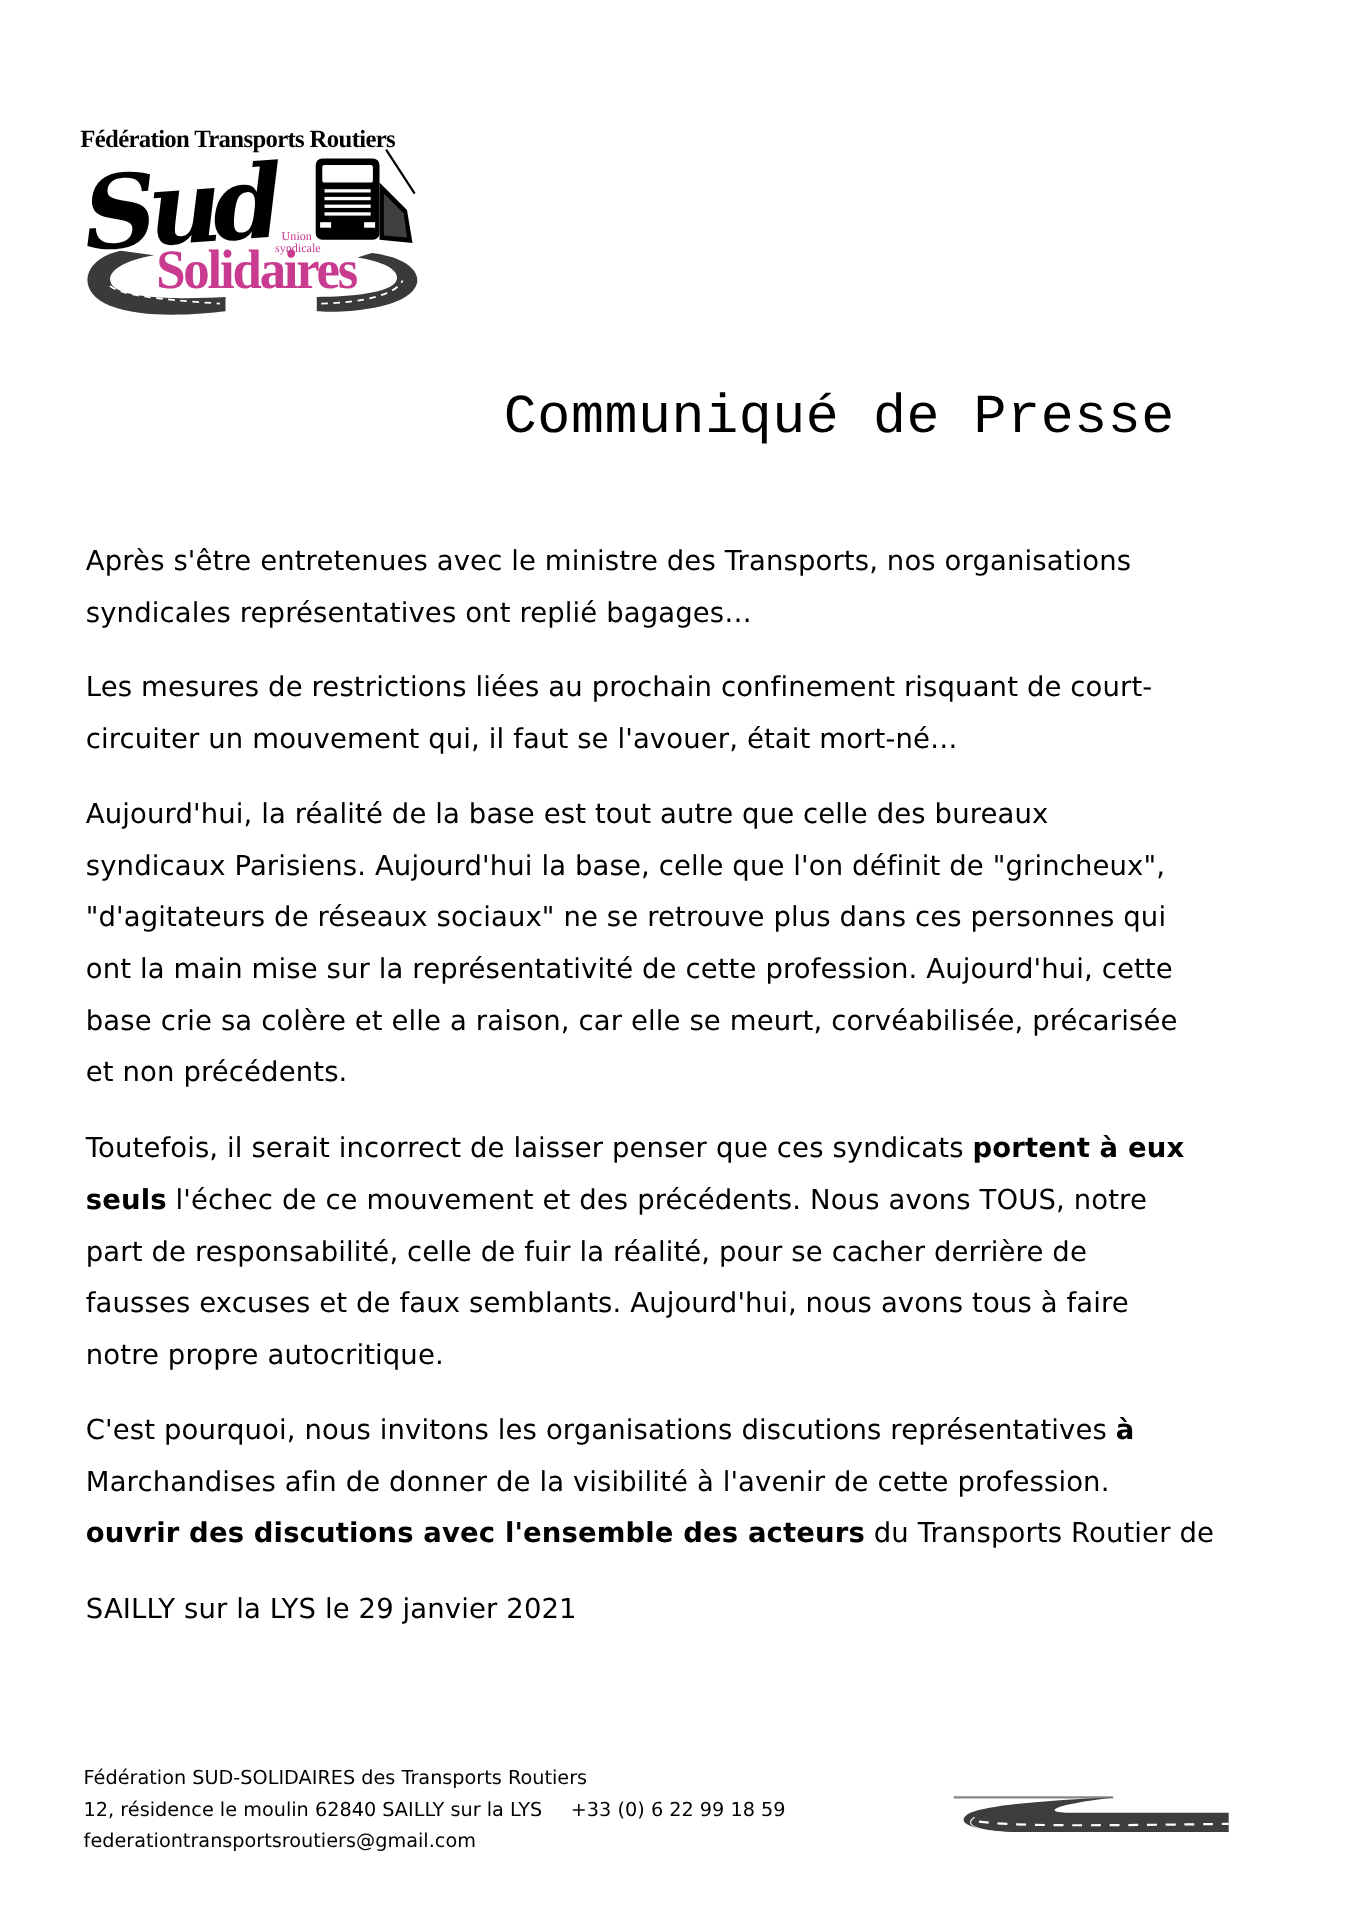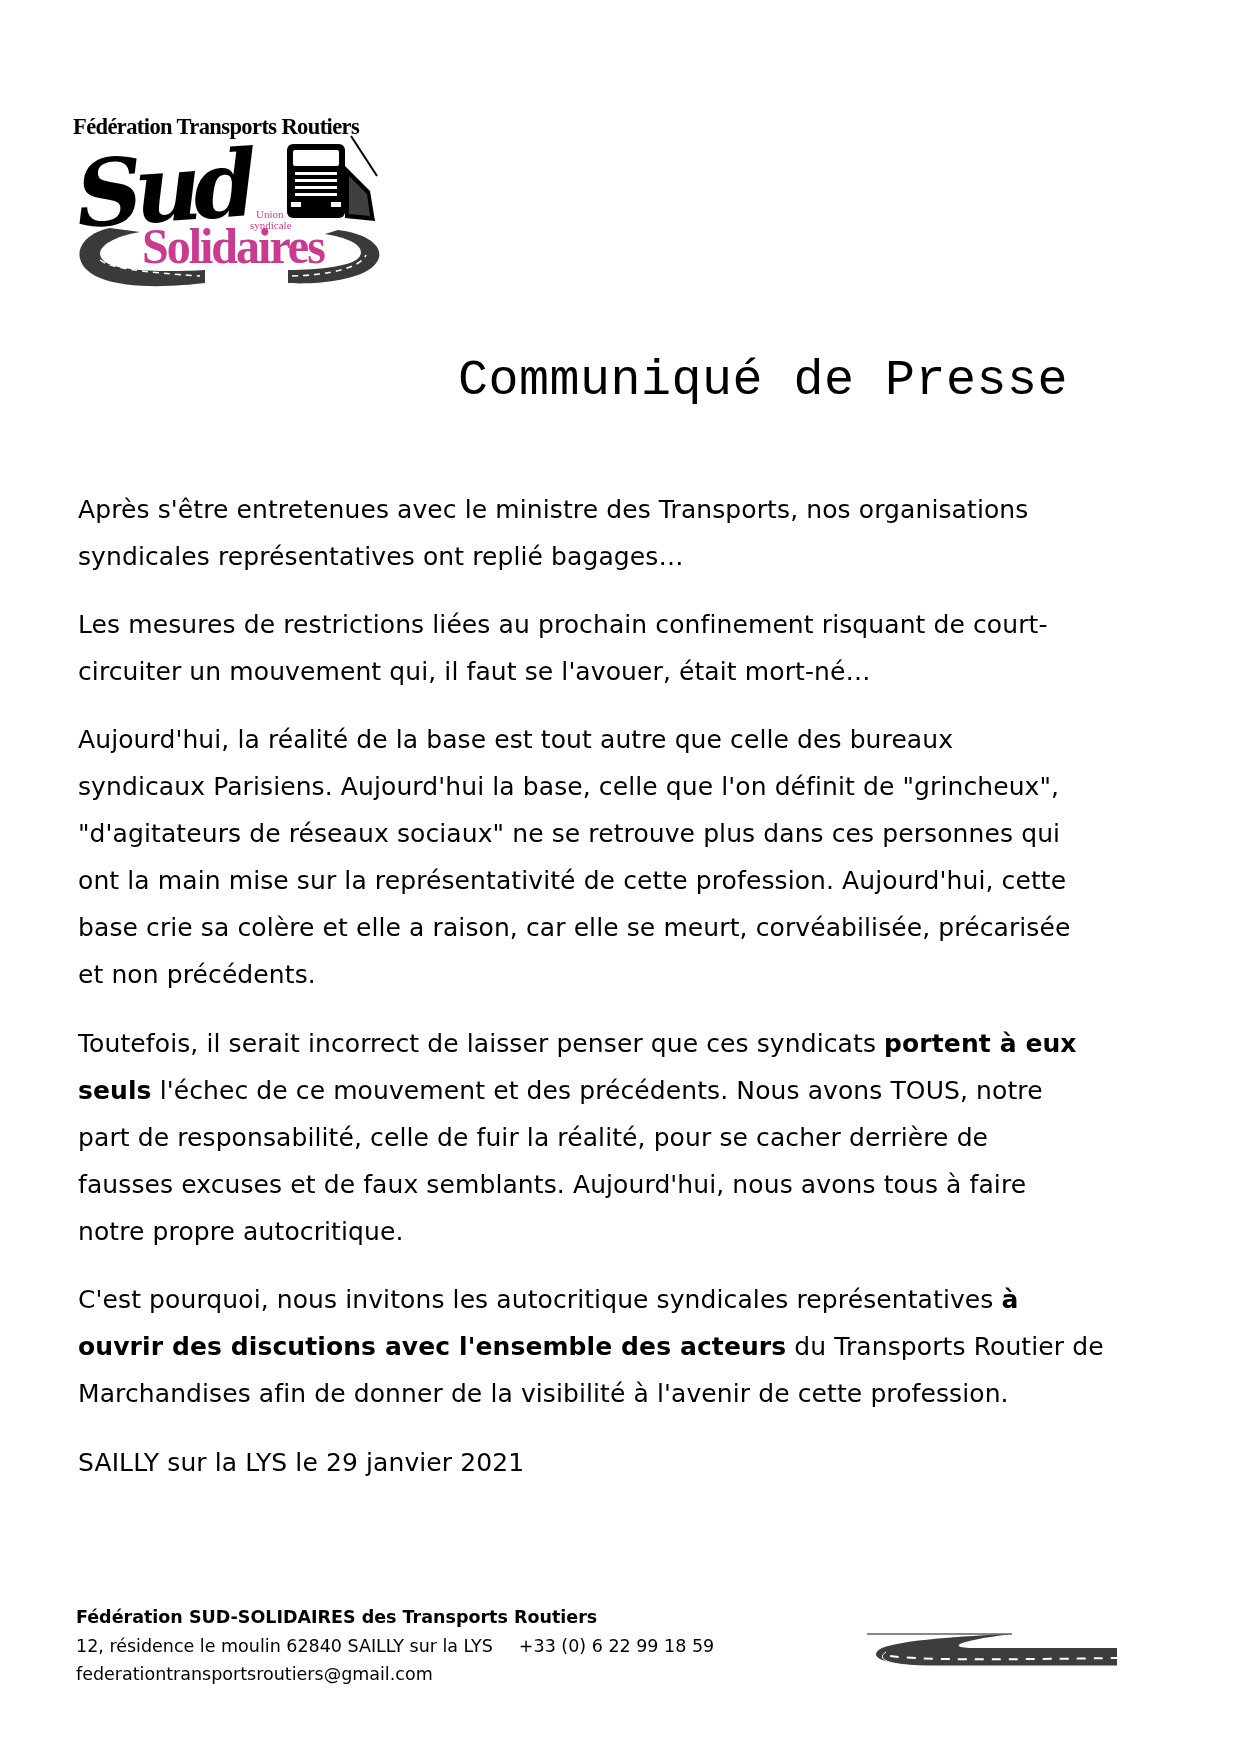--- a/index.html
+++ b/index.html
@@ -5,21 +5,21 @@
   html, body { margin: 0; padding: 0; background: #ffffff; }
   body { width: 1240px; height: 1754px; position: relative; overflow: hidden; color: #000; }
   .logo { position: absolute; left: 70px; top: 100px; width: 322px; height: 192px; }
   .logo-title { position: absolute; left: 3px; top: 14px; font-family: "Liberation Serif", serif; font-weight: bold; font-size: 22.5px; letter-spacing: -0.6px; white-space: nowrap; }
   .logo svg { position: absolute; left: 0; top: 0; }
   .doc-title { position: absolute; left: 458px; top: 352px; font-family: Liberation Mono, monospace; font-size: 50px; letter-spacing: 0.5px; white-space: nowrap; }
   .body-text { position: absolute; left: 78px; font-family: "DejaVu Sans", sans-serif; font-size: 25px; letter-spacing: 0.1px; line-height: 47px; white-space: nowrap; }
   .line { display: block; height: 47px; }
   b { font-weight: bold; }
   .footer { position: absolute; left: 76px; top: 1603px; font-family: "DejaVu Sans", sans-serif; font-size: 17.5px; line-height: 28.5px; white-space: nowrap; }
-  .footer .org { font-weight: bold; }
+  .footer .org { font-weight: normal; }
   .footer .phone { margin-left: 26px; }
   .road { position: absolute; left: 862px; top: 1612px; }
 </style>
 </head>
 <body>
 
 <div class="logo">
   <svg width="322" height="192" viewBox="0 0 322 192">
 
     <path d="M40 128 C 5 135, -2 165, 30 178 C 60 190, 110 186, 135 183 L 135 170 C 100 172, 50 172, 35 162 C 22 152, 35 138, 70 132 Z" fill="#3a3a3a"></path>
@@ -69,23 +69,23 @@
     <span class="line"><span>et non précédents.</span></span>
   </div>
 <div class="body-text" style="top:1020px;">
     <span class="line"><span>Toutefois, il serait incorrect de laisser penser que ces syndicats </span><b>portent à eux</b></span>
     <span class="line"><b>seuls</b><span> l'échec de ce mouvement et des précédents. Nous avons TOUS, notre</span></span>
     <span class="line"><span>part de responsabilité, celle de fuir la réalité, pour se cacher derrière de</span></span>
     <span class="line"><span>fausses excuses et de faux semblants. Aujourd'hui, nous avons tous à faire</span></span>
     <span class="line"><span>notre propre autocritique.</span></span>
   </div>
 <div class="body-text" style="top:1276px;">
-    <span class="line"><span>C'est pourquoi, nous invitons les autocritique syndicales représentatives </span><b>à</b></span>
+    <span class="line"><span>C'est pourquoi, nous invitons les organisations discutions représentatives </span><b>à</b></span>
+    <span class="line"><span>Marchandises afin de donner de la visibilité à l'avenir de cette profession.</span></span>
     <span class="line"><b>ouvrir des discutions avec l'ensemble des acteurs</b><span> du Transports Routier de</span></span>
-    <span class="line"><span>Marchandises afin de donner de la visibilité à l'avenir de cette profession.</span></span>
   </div>
 <div class="body-text" style="top:1439px;">
     <span class="line"><span>SAILLY sur la LYS le 29 janvier 2021</span></span>
   </div>
 
 <div class="footer">
   <div class="org">Fédération SUD-SOLIDAIRES des Transports Routiers</div>
   <div>
     <span>12, résidence le moulin 62840 SAILLY sur la LYS</span><span class="phone">+33 (0) 6 22 99 18 59</span>
   </div>

